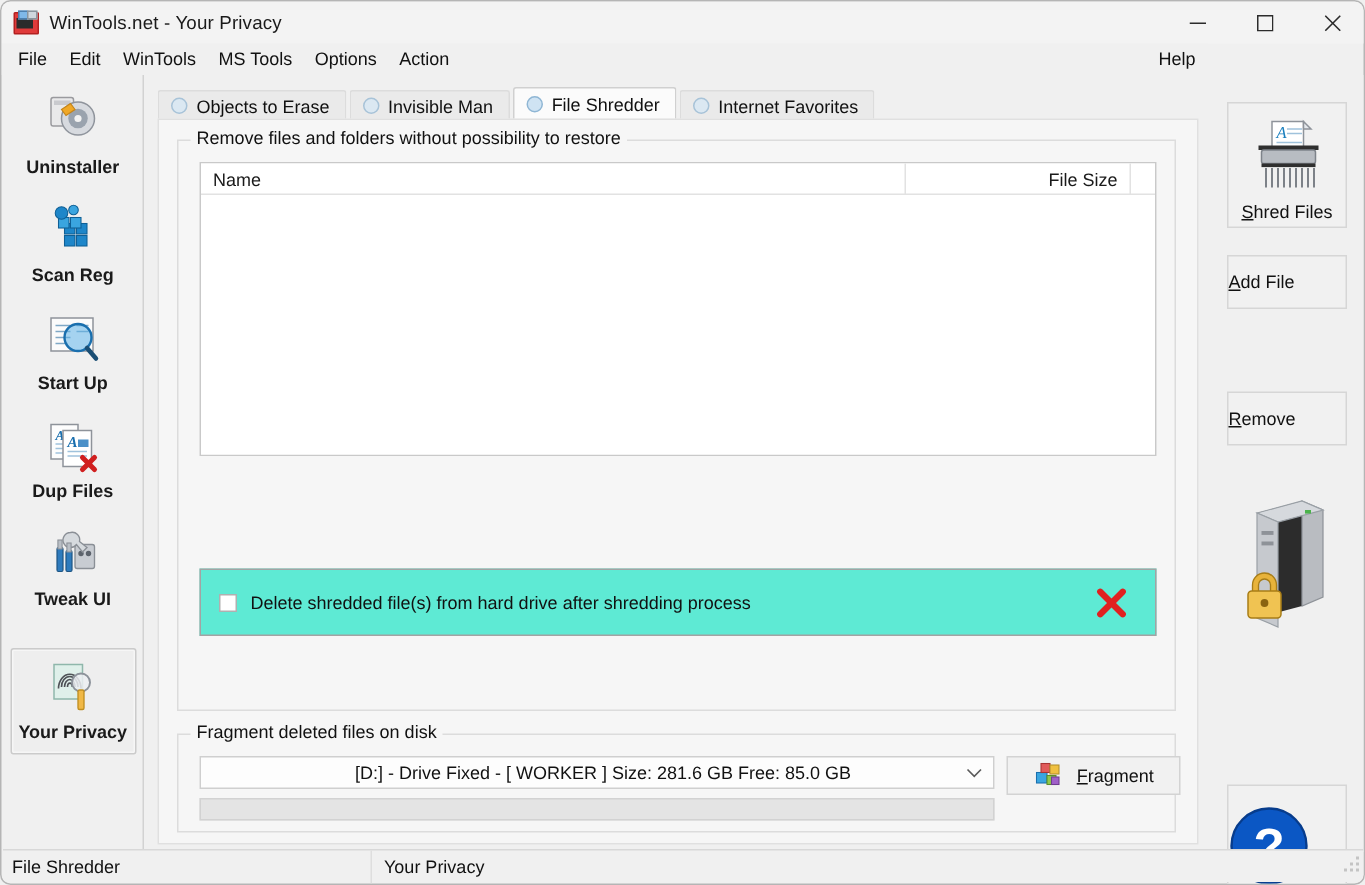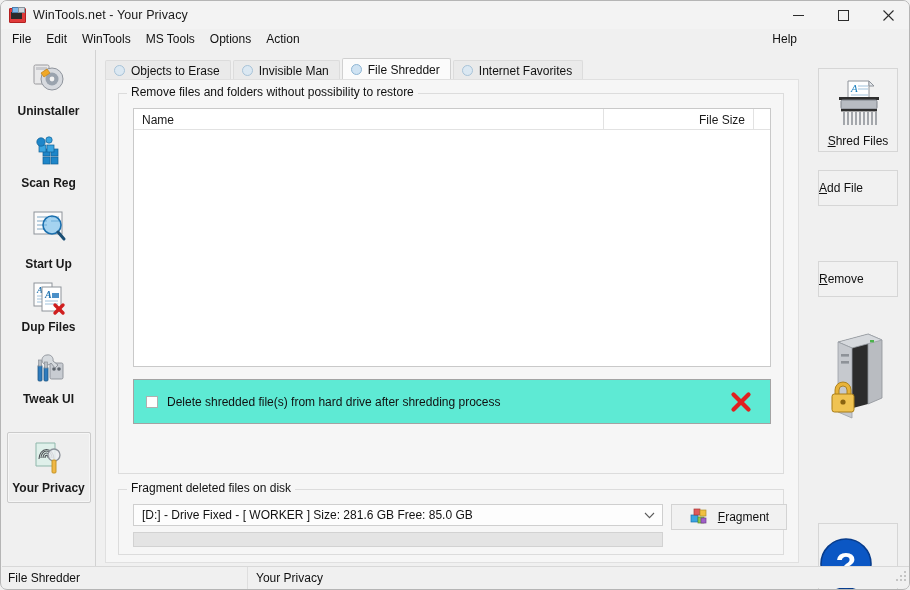--- a/index.html
+++ b/index.html
@@ -278,21 +278,21 @@
             <rect x="12" y="12" width="7" height="7"></rect>
               <rect x="20" y="12" width="7" height="7"></rect>
           </g>
           <circle cx="14" cy="9" r="4.2" fill="#1e86c9" stroke="#0f5f95" stroke-width="0.7"></circle>
           <circle cx="22" cy="7" r="3.2" fill="#3aa5e0" stroke="#0f5f95" stroke-width="0.7"></circle>
         </svg>
       </div>
       <div class="sb-label">Scan Reg</div>
     </div>
 
-    <div class="sb-item" style="margin-top:1px;justify-content:space-between;">
+    <div class="sb-item" style="margin-top:1px;">
       <div class="sb-icon">
         <svg width="44" height="42" viewBox="0 0 44 42">
           <rect x="7" y="7" width="28" height="22" fill="#fbfbfb" stroke="#8e939a" stroke-width="1"></rect>
           <g stroke="#7fa8c6" stroke-width="1.1">
             <line x1="10" y1="12" x2="20" y2="12"></line>
               <line x1="10" y1="16" x2="20" y2="16"></line>
             <line x1="10" y1="20" x2="20" y2="20"></line>
               <line x1="10" y1="24" x2="18" y2="24"></line>
             <line x1="24" y1="12" x2="32" y2="12"></line>
               <line x1="24" y1="16" x2="32" y2="16"></line>
@@ -383,21 +383,21 @@
         <span class="tab-dot"></span>
         <span>Internet Favorites</span>
       </div>
     </div>
 
     <div class="tabpage">
 
       <div class="group" style="left:12px;top:13px;width:666px;height:381px;">
         <span class="group-title">Remove files and folders without possibility to restore</span>
 
-        <div class="listview" style="left:14px;top:14px;width:638px;height:259px;">
+        <div class="listview" style="left:14px;top:14px;width:638px;height:196px;">
           <div class="lv-header">
             <div class="lv-col name">Name</div>
             <div class="lv-col size">File Size</div>
             <div class="lv-col pad"></div>
           </div>
           <div class="lv-body"></div>
         </div>
 
         <div class="cbstrip" style="left:14px;top:285px;width:638px;height:45px;">
           <span class="cbox"></span>
@@ -409,21 +409,21 @@
                 <line x1="18.5" y1="3.5" x2="3.5" y2="18.5"></line>
               </g>
             </svg>
           </span>
         </div>
       </div>
 
       <div class="group" style="left:12px;top:409px;width:666px;height:66px;">
         <span class="group-title">Fragment deleted files on disk</span>
 
-        <div class="combo" style="left:14px;top:14px;width:530px;height:22px;">
+        <div class="combo" style="left:14px;top:14px;width:530px;height:22px;justify-content:center;">
           <span>[D:] - Drive Fixed - [ WORKER ]  Size: 281.6 GB  Free: 85.0 GB</span>
           <span class="combo-arrow">
             <svg width="11" height="7" viewBox="0 0 11 7">
                 <path d="M1 1 L5.5 5.6 L10 1" fill="none" stroke="#5b5b5b" stroke-width="1.1"></path>
               </svg>
           </span>
         </div>
 
         <div class="progress" style="left:14px;top:42px;width:530px;height:15px;"></div>
 

